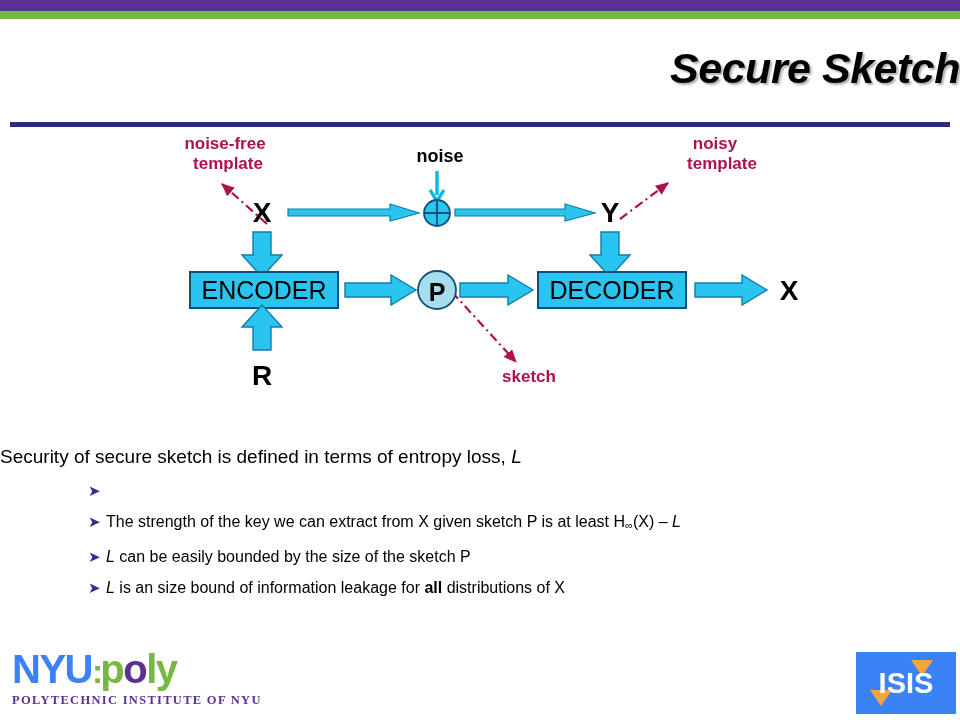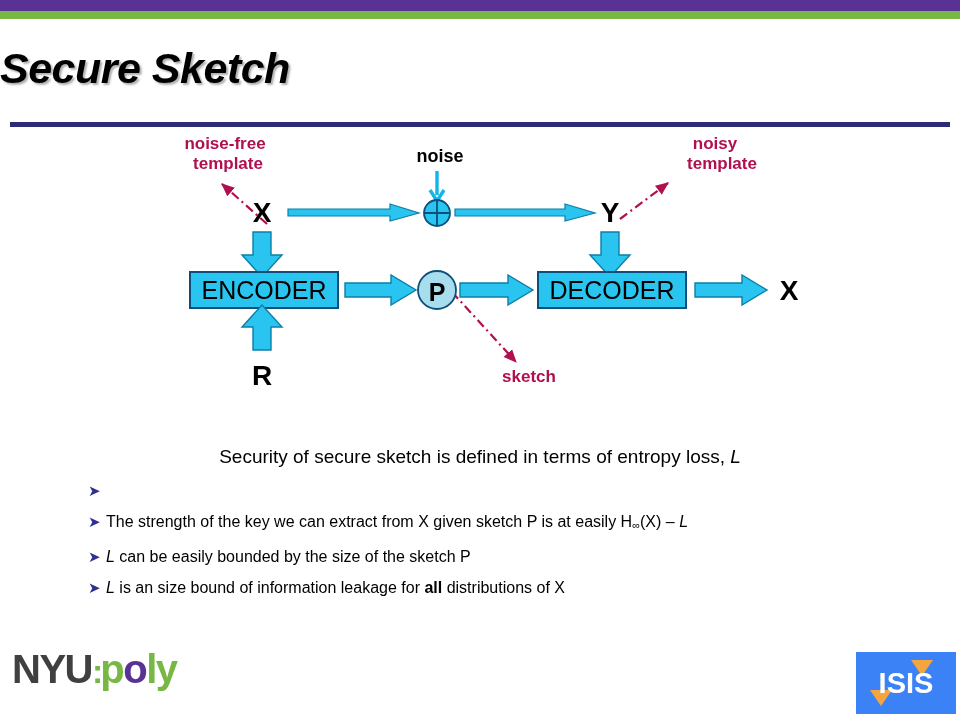--- a/index.html
+++ b/index.html
@@ -25,21 +25,21 @@
     position: absolute; left: 0; top: 11px;
     width: 960px; height: 8px;
     background: #76B843;
   }
 
   
   #title {
     position: absolute;
     left: 0; top: 44px;
     width: 960px;
-    text-align: left;
+    text-align: right;
     font-size: 43px;
     font-style: italic;
     font-weight: bold;
     color: #000000;
     letter-spacing: -0.5px;
     text-shadow: 2px 2px 2px rgba(150,150,150,0.75);
     white-space: nowrap;
   }
 
   #title-rule {
@@ -57,21 +57,21 @@
   }
   #diagram svg { display: block; }
 
   
   #body-text {
     position: absolute;
     left: 0; top: 446px;
     width: 960px;
   }
   .lead-line {
-    text-align: center;
+    text-align: left;
     font-size: 19px;
     color: #000000;
     margin: 0 0 9px 0;
     padding: 0;
   }
   .bullet-row {
     display: flex;
     align-items: flex-start;
     margin: 0 0 4px 0;
     padding: 0 0 0 88px;
@@ -101,21 +101,21 @@
     left: 12px; top: 650px;
     width: 260px;
   }
   #nyu-wordmark {
     font-size: 40px;
     font-weight: bold;
     letter-spacing: -1.5px;
     line-height: 38px;
     white-space: nowrap;
   }
-  #nyu-wordmark .nyu { color: #404040; }
+  #nyu-wordmark .nyu { color: #3b82f6; }
   #nyu-wordmark .colon { color: #76B843; letter-spacing: -3px; font-size: 34px; }
   #nyu-wordmark .poly-p { color: #76B843; }
   #nyu-wordmark .poly-o { color: #5A3293; }
   #nyu-wordmark .poly-ly { color: #76B843; }
   #nyu-tagline {
     font-family: "Liberation Serif", serif;
     font-size: 12.5px;
     font-weight: bold;
     letter-spacing: 1.3px;
     color: #5A3293;
@@ -230,35 +230,36 @@
 <div id="body-text">
   <p class="lead-line">
     <span>Security of secure sketch is defined in terms of entropy loss, </span><span class="it">L</span>
   </p>
   <div id="bullet-list">
       <div class="bullet-row">
         <span class="bullet-marker">➤</span>
       </div>
       <div class="bullet-row">
         <span class="bullet-marker">➤</span>
-        <span class="bullet-text"><span>The strength of the key we can extract from X given sketch P is at easily H</span><span class="sub">∞</span><span>(X) – </span><span class="it">L</span></span>
+        <span class="bullet-text"><span>The strength of the key we can extract from X given sketch P is at least H</span><span class="sub">∞</span><span>(X) – </span><span class="it">L</span></span>
       </div>
       <div class="bullet-row">
         <span class="bullet-marker">➤</span>
         <span class="bullet-text"><span class="it">L</span><span> can be easily bounded by the size of the sketch P</span></span>
       </div>
       <div class="bullet-row">
         <span class="bullet-marker">➤</span>
         <span class="bullet-text"><span class="it">L</span><span> is an size bound of information leakage for </span><span class="bd">all</span><span> distributions of X</span></span>
       </div>
     </div>
 </div>
 
 <div id="nyu-logo">
   <div id="nyu-wordmark"><span class="nyu">NYU</span><span class="colon">:</span><span class="poly-p">p</span><span class="poly-o">o</span><span class="poly-ly">ly</span></div>
+  <div id="nyu-tagline">POLYTECHNIC INSTITUTE OF NYU</div>
 </div>
 
 <div id="isis-logo">
 <svg width="100" height="62" viewBox="0 0 100 62" xmlns="http://www.w3.org/2000/svg">
   <polygon points="55,8 77,8 66,24" fill="#F4A540"></polygon>
   <polygon points="14,38 36,38 25,54" fill="#F4A540"></polygon>
   <text x="50" y="41" text-anchor="middle" font-family="Liberation Sans, sans-serif" font-size="29" font-weight="bold" fill="#FFFFFF">ISIS</text>
 </svg>
 </div>
 

